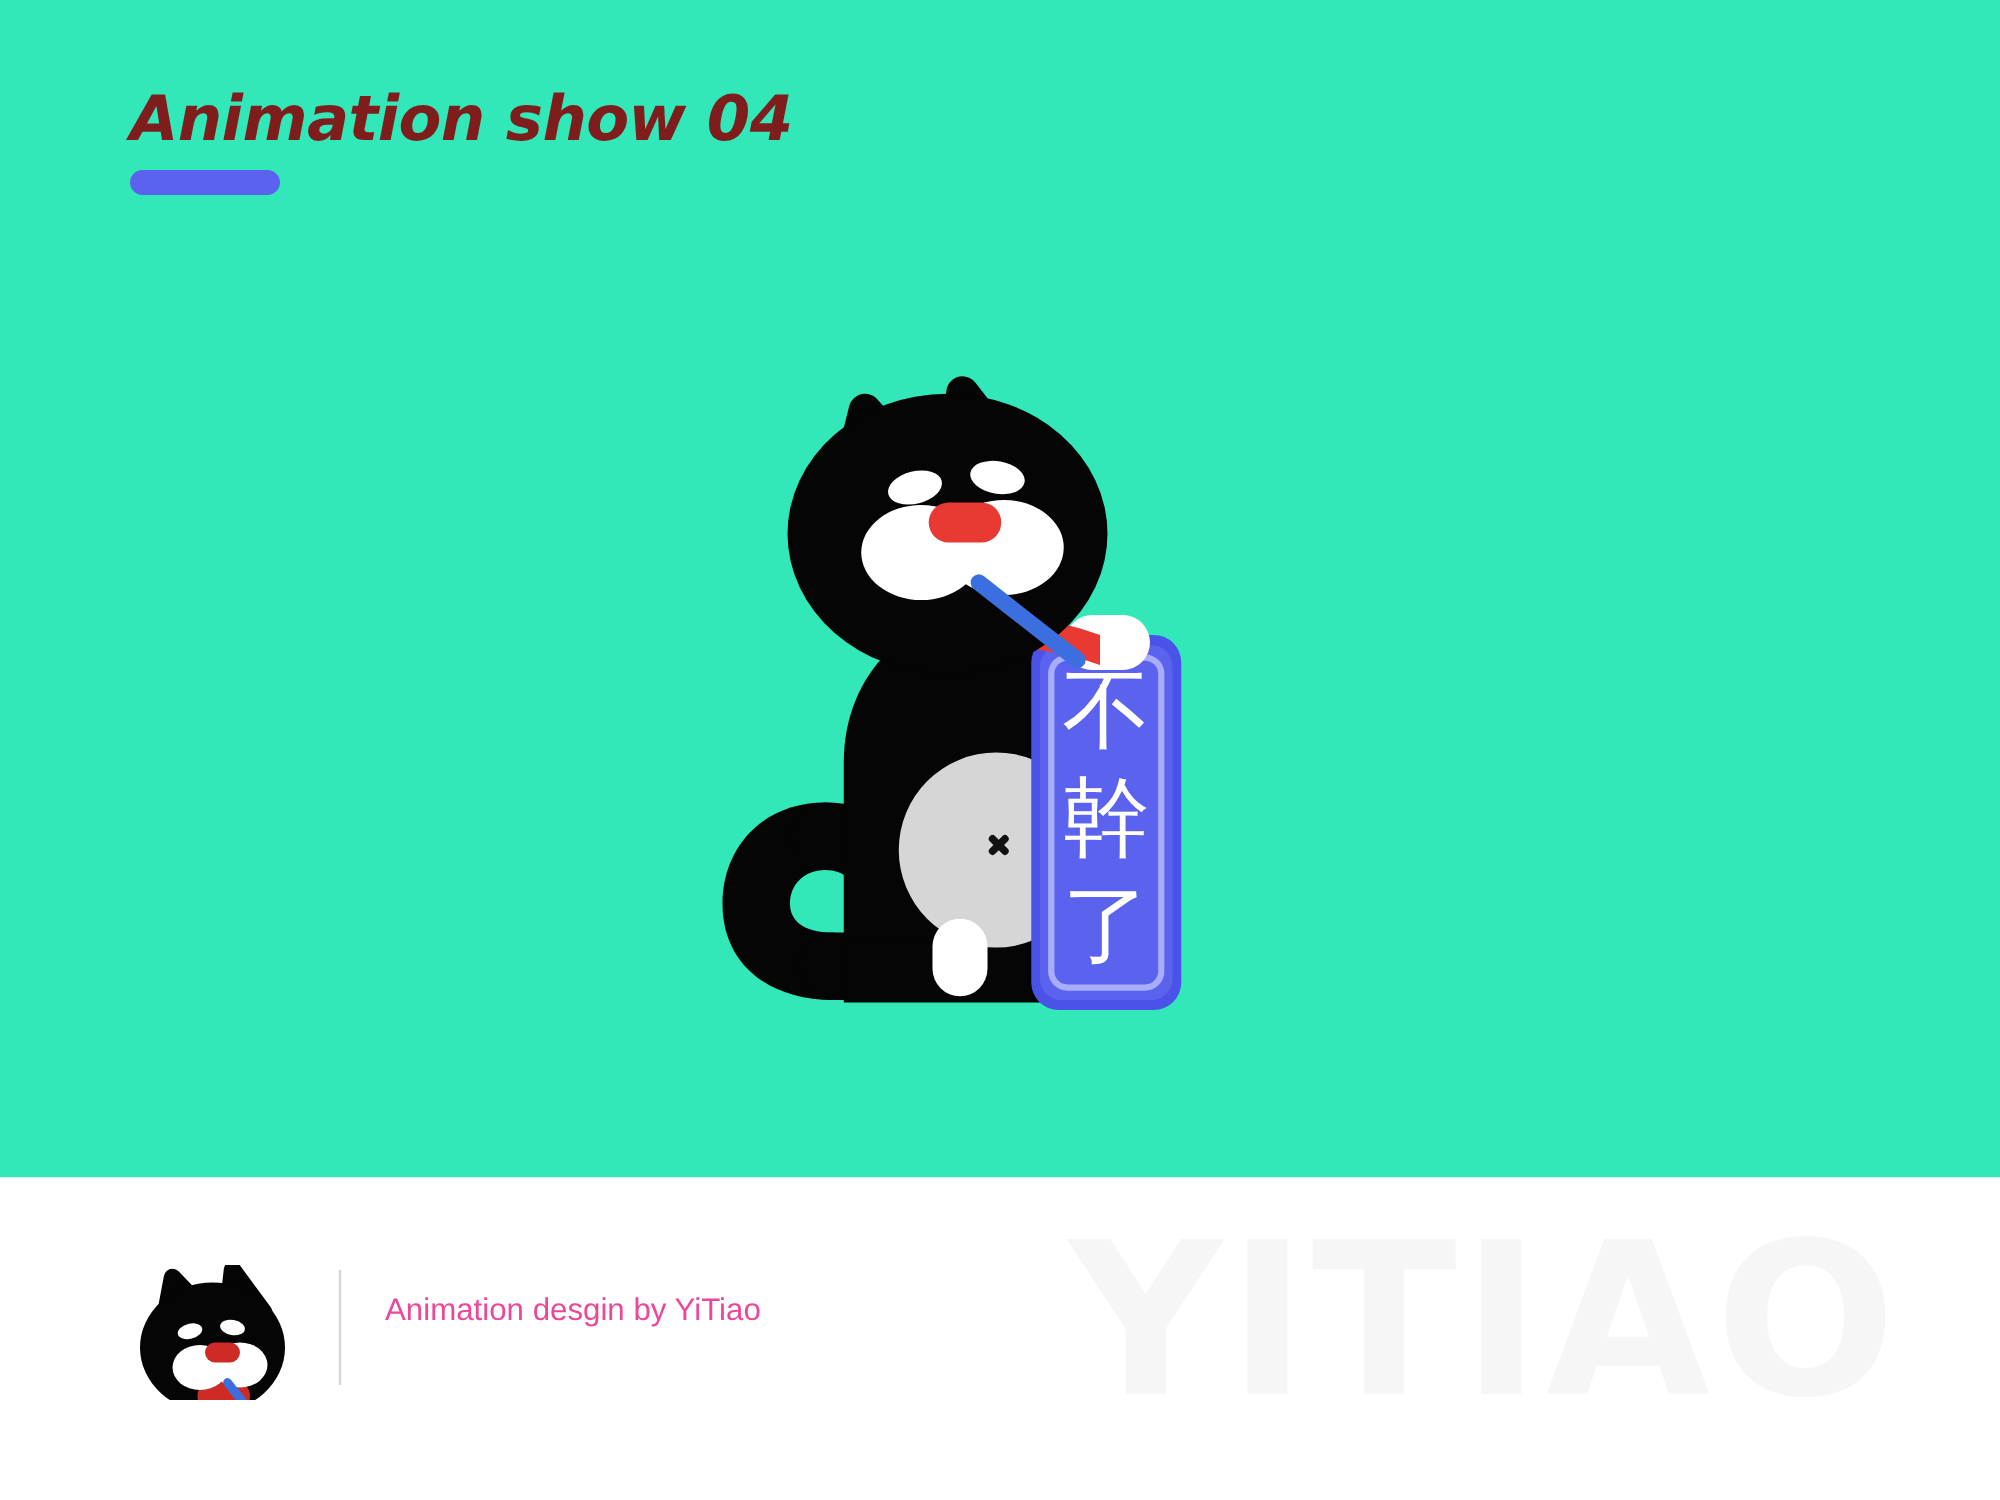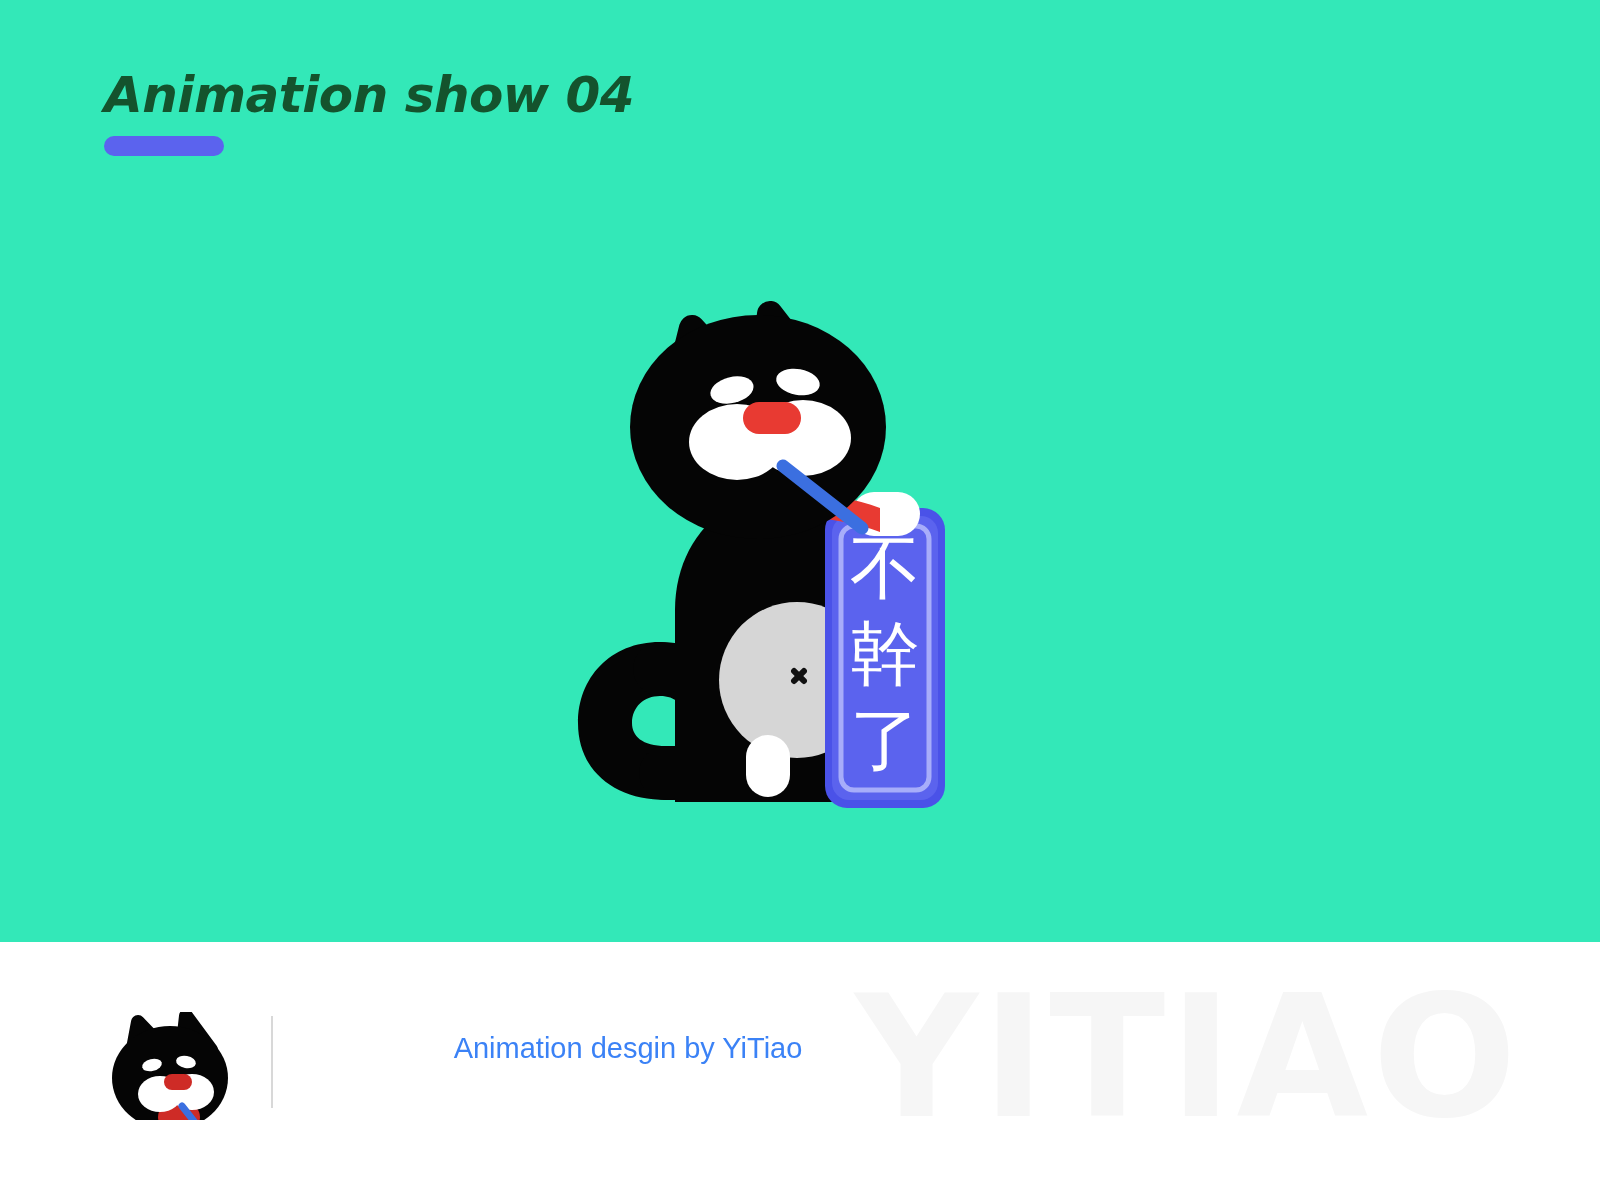--- a/index.html
+++ b/index.html
@@ -39,21 +39,21 @@
     width: 700px;
   }
   #page-title {
     margin: 0;
     font-family: "DejaVu Sans", sans-serif;
     font-size: 50px;
     line-height: 58px;
     font-weight: 700;
     font-style: italic;
     letter-spacing: -0.5px;
-    color: #14532d;
+    color: #7f1d1d;
     white-space: nowrap;
   }
   #title-underline {
     position: absolute;
     left: 0px;
     top: 70px;
     width: 120px;
     height: 20px;
     border-radius: 10px;
     background: #5B63EE;
@@ -130,26 +130,25 @@
     line-height: 34px;
     font-weight: 700;
     font-style: italic;
     letter-spacing: 0.2px;
     color: #262626;
     white-space: nowrap;
   }
   #footer-credit {
     margin: 6px 0 0 0;
     font-family: "Liberation Sans", sans-serif;
-    font-size: 29px;
+    font-size: 25px;
     line-height: 28px;
     font-weight: 400;
-    color: #3b82f6;
-    white-space: nowrap;
-    text-align: center;
+    color: #ec4899;
+    white-space: nowrap;
   }
 </style>
 </head>
 <body>
 
 <div id="stage">
 
   <section id="hero">
 
     <div id="title-block">

